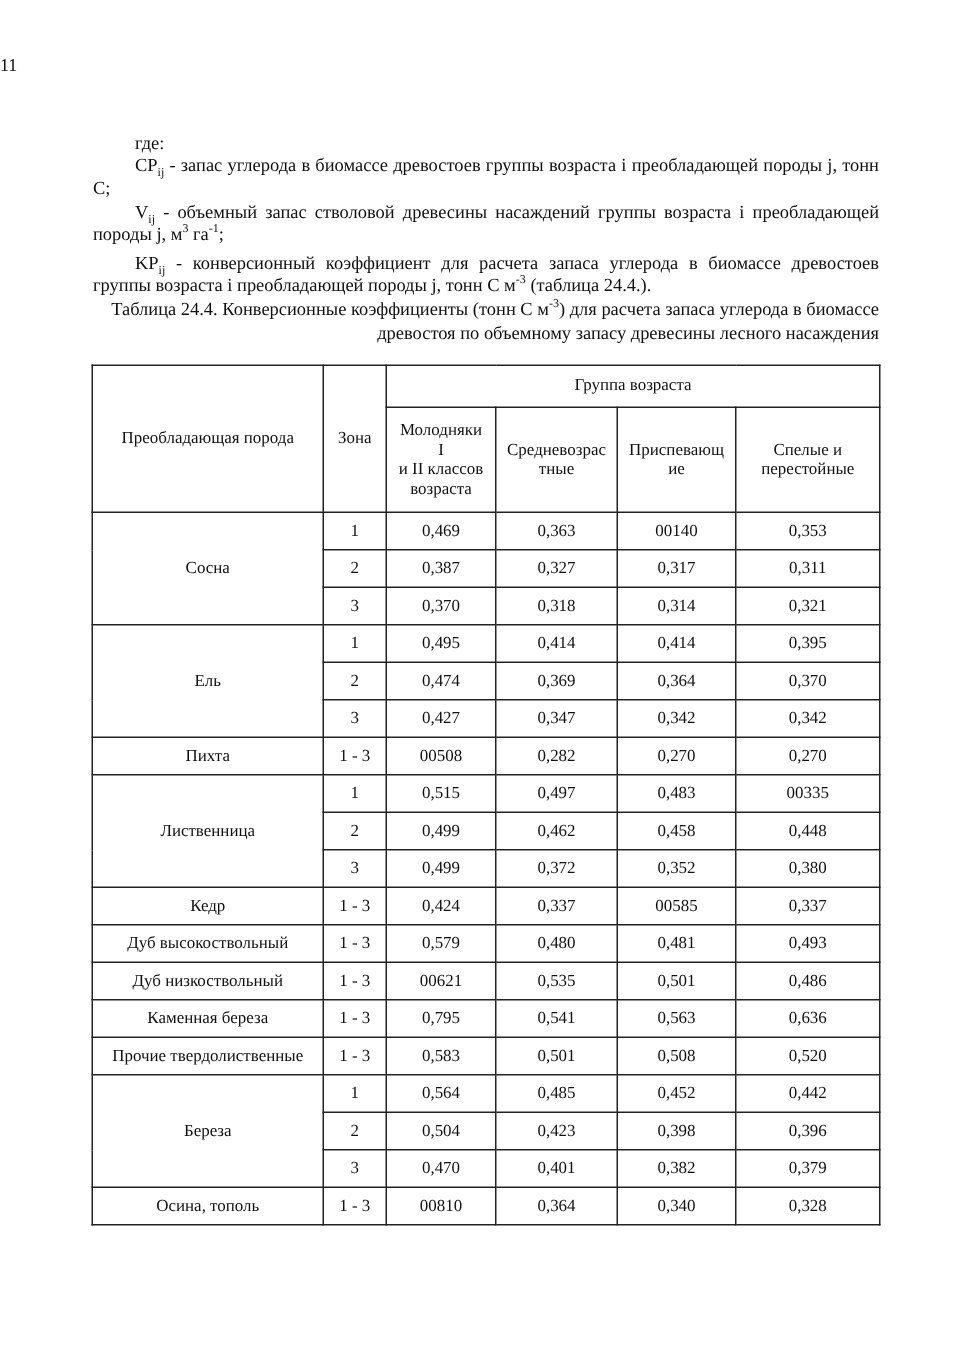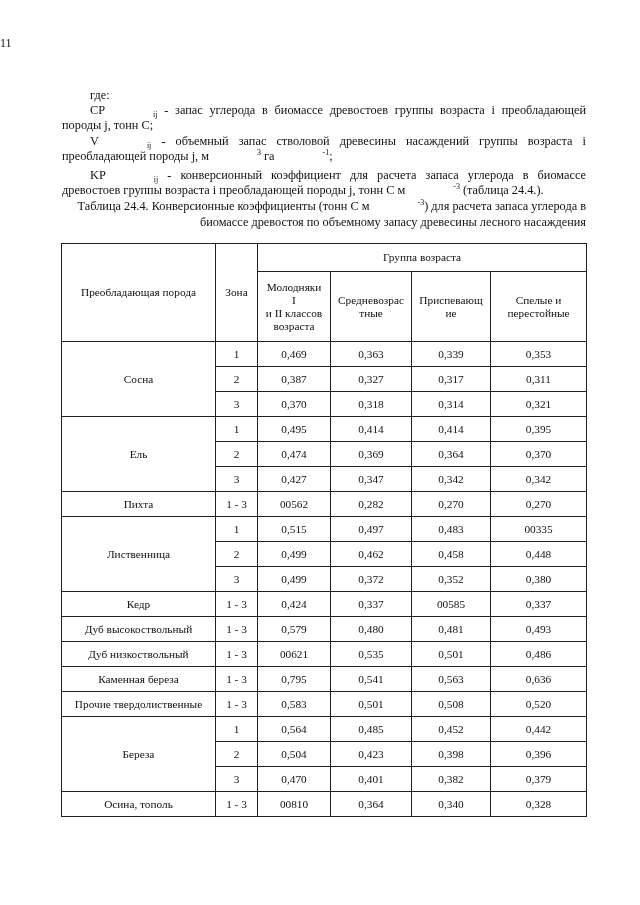--- a/index.html
+++ b/index.html
@@ -10,21 +10,21 @@
   .page-number {
     position: absolute; top: 36px; left: 0; width: 640px; text-align: left;
     font-size: 12px;
   }
   .para {
     position: absolute; left: 62px; width: 524px; font-size: 12.3px; line-height: 15.3px;
     text-align: justify;
     font-family: Liberation Serif, serif;
   }
   .indent { text-indent: 28px; }
-  sub, sup { font-size: 8px; line-height: 0; margin-left: 48px; }
+  sub, sup { font-size: 8px; line-height: 0; }
   .caption {
     position: absolute; top: 198px; left: 62px; width: 524px; text-align: right;
     font-size: 12.3px; line-height: 16px;
   }
   table.grid {
     position: absolute; top: 243px; left: 61px;
     border-collapse: collapse; table-layout: fixed;
     font-size: 11.3px;
   }
   table.grid td, table.grid th {
@@ -87,21 +87,21 @@
         <div>перестойные</div>
       </th>
     </tr>
   </thead>
   <tbody id="tbody">
       <tr class="row">
         <td rowspan="3">Сосна</td>
         <td>1</td>
         <td>0,469</td>
         <td>0,363</td>
-        <td>0,339</td>
+        <td>00140</td>
         <td>0,353</td>
       </tr>
       <tr class="row">
         <td>2</td>
         <td>0,387</td>
         <td>0,327</td>
         <td>0,317</td>
         <td>0,311</td>
       </tr>
       <tr class="row">
@@ -129,21 +129,21 @@
       <tr class="row">
         <td>3</td>
         <td>0,427</td>
         <td>0,347</td>
         <td>0,342</td>
         <td>0,342</td>
       </tr>
       <tr class="row">
         <td rowspan="1">Пихта</td>
         <td>1 - 3</td>
-        <td>00562</td>
+        <td>00508</td>
         <td>0,282</td>
         <td>0,270</td>
         <td>0,270</td>
       </tr>
       <tr class="row">
         <td rowspan="3">Лиственница</td>
         <td>1</td>
         <td>0,515</td>
         <td>0,497</td>
         <td>0,483</td>

